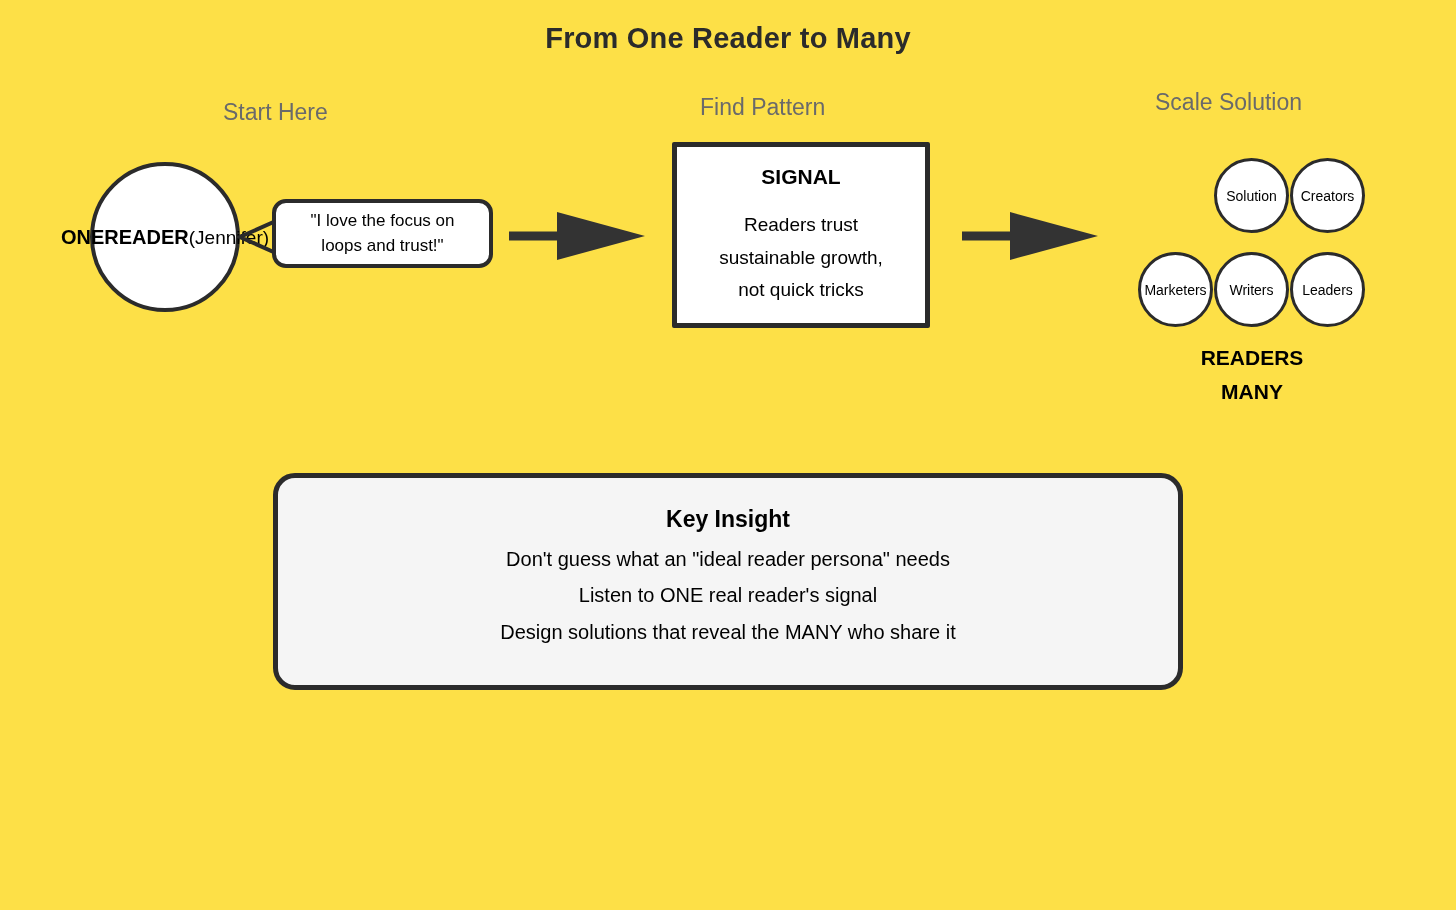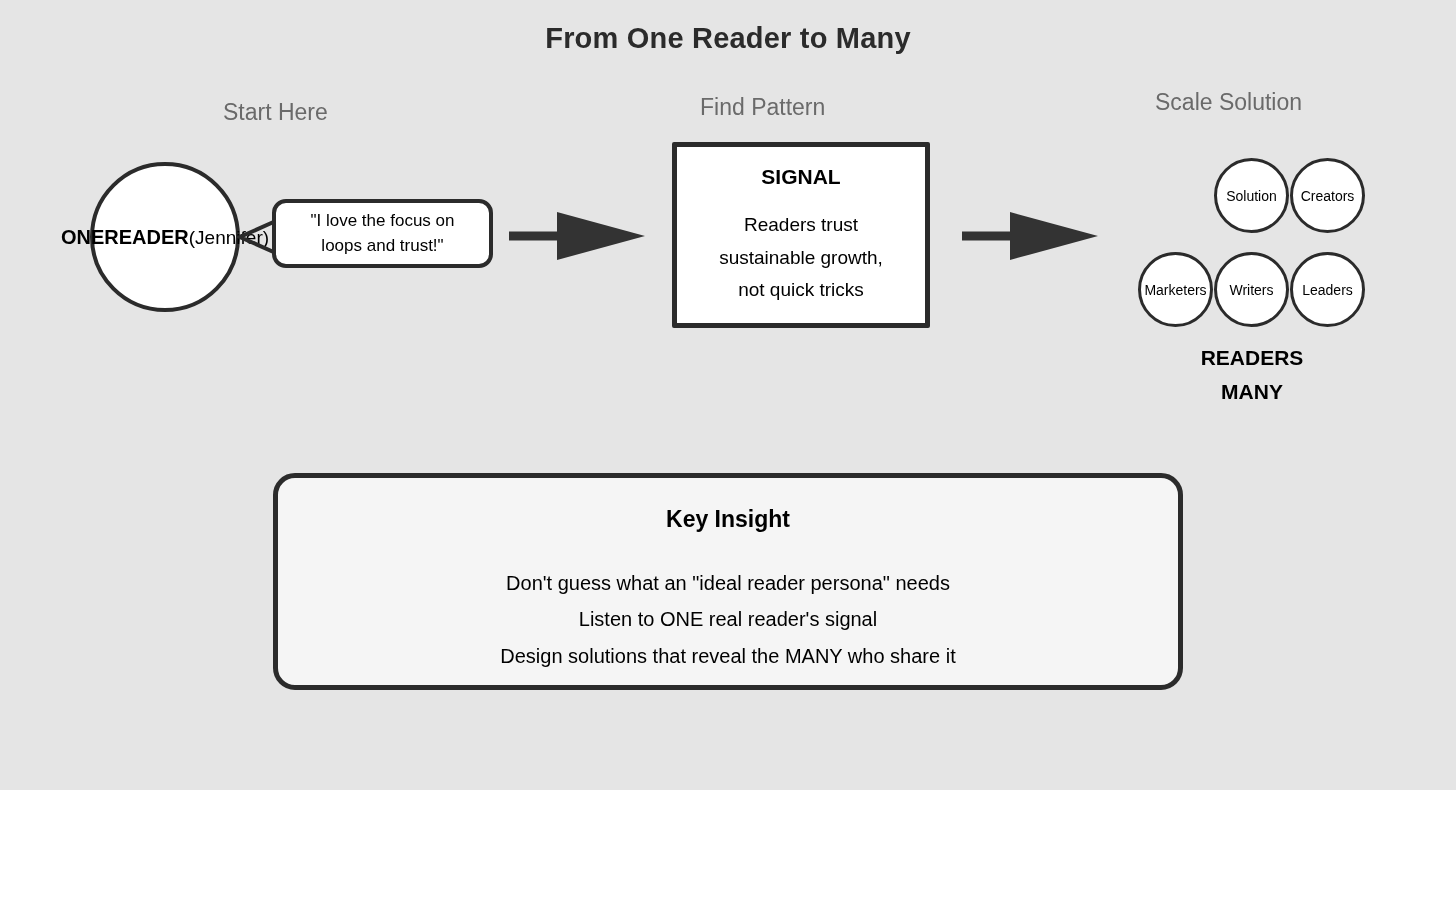--- a/index.html
+++ b/index.html
@@ -11,22 +11,22 @@
   body {
     width: 1456px;
     height: 910px;
     font-family: "Liberation Sans", sans-serif;
     color: #1f1f1f;
     overflow: hidden;
   }
   #stage {
     position: relative;
     width: 1456px;
-    height: 790px;
-    background: #e5e5e5;
+    height: 910px;
+    background: #fde047;
   }
 
   
   .title {
     position: absolute;
     left: 0;
     top: 22px;
     width: 1456px;
     text-align: center;
     font-size: 29px;
@@ -207,21 +207,21 @@
     box-sizing: border-box;
     display: flex;
     flex-direction: column;
     align-items: center;
     padding-top: 28px;
   }
   .insight .ki-title {
     font-size: 23px;
     font-weight: bold;
     color: #000;
-    margin-bottom: 32px;
+    margin-bottom: 8px;
   }
   .insight .ki-line {
     font-size: 20px;
     color: #000;
     line-height: 1.82;
     white-space: nowrap;
   }
 </style>
 </head>
 <body>

